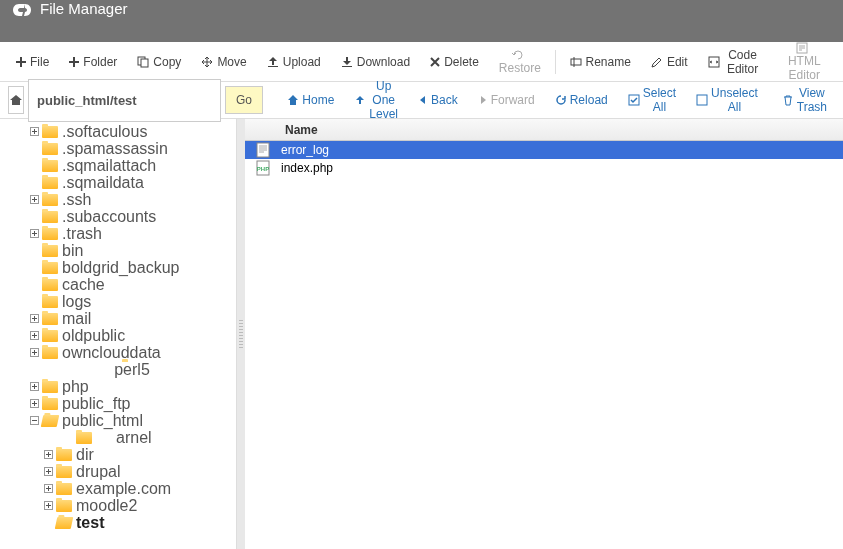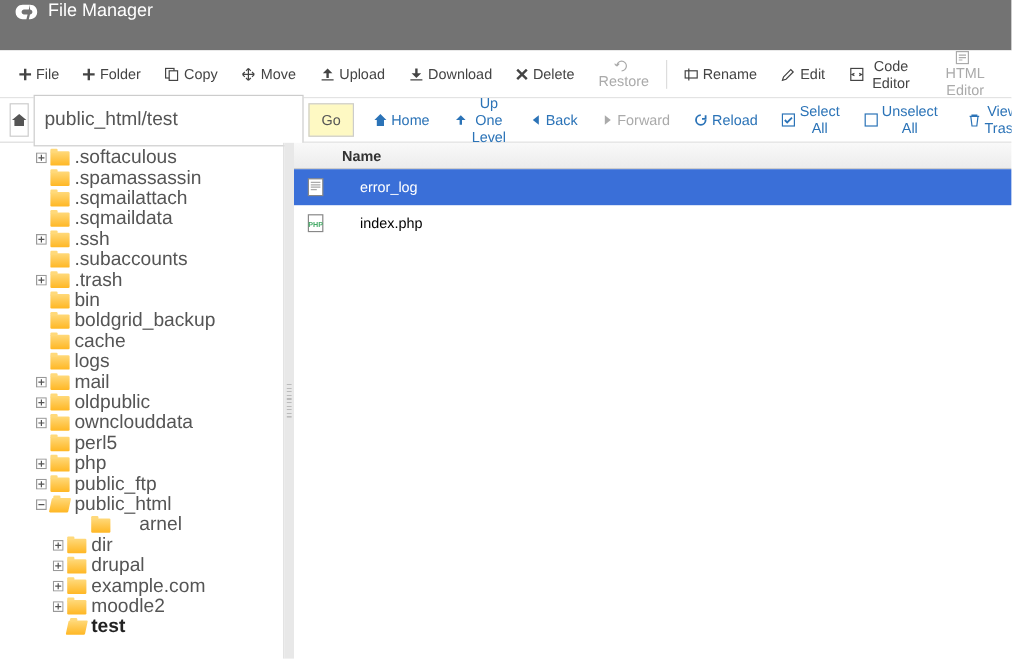--- a/index.html
+++ b/index.html
@@ -6,35 +6,35 @@
 body { width: 843px; height: 549px; overflow: hidden; background: #fff; }
 .header { height: 42px; background: #737373; color: #fff; display: flex; align-items: flex-start; padding: 0 12px; font-size: 15px; }
 .header-logo { margin-right: 8px; display: flex; align-items: center; }
 .toolbar { height: 40px; background: #fff; border-bottom: 1px solid #ddd; display: flex; align-items: center; padding: 0 6px; }
 .tb-btn { display: flex; align-items: center; padding: 6px 10px; font-size: 12px; color: #444; cursor: pointer; border: none; background: transparent; }
 .tb-btn.disabled { color: #aaa; cursor: default; flex-direction: column; }
 .tb-sep { width: 1px; height: 24px; background: #ddd; margin: 0 4px; }
 .tb-icon { margin-right: 4px; display: inline-flex; }
 .pathbar { height: 37px; background: #fff; border-bottom: 1px solid #ddd; display: flex; align-items: center; padding: 0 8px; gap: 4px; }
 .home-sq { width: 28px; height: 28px; border: 1px solid #ccc; display: flex; align-items: center; justify-content: center; cursor: pointer; }
-.path-input { flex: 0 0 168px; height: 43px; border: 1px solid #ccc; padding: 0 8px; font-size: 16px; color: #555; }
+.path-input { flex: 0 0 168px; height: 43px; border: 1px solid #ccc; padding: 0 8px; font-size: 13px; color: #555; font-weight: bold; }
 .go-btn { height: 28px; border: 1px solid #ccc; background: #fef9c3; padding: 0 10px; font-size: 12px; color: #555; cursor: pointer; }
 .nav-btn { display: flex; align-items: center; padding: 4px 8px; font-size: 12px; color: #2b73b7; cursor: pointer; background: transparent; border: none; }
 .nav-btn.disabled { color: #aaa; justify-content: flex-end; }
 .nav-btn .tb-icon { margin-right: 3px; }
 .spacer { flex: 1; }
 .main { display: flex; height: calc(100% - 119px); }
 .sidebar { width: 237px; border-right: 1px solid #ddd; overflow-y: auto; font-size: 16px; color: #555; padding-top: 4px; }
 .splitter { width: 8px; background: #e8e8e8; cursor: col-resize; position: relative; }
 .splitter::after { content: ""; position: absolute; left: 2px; top: 50%; width: 4px; height: 28px; background: repeating-linear-gradient(#bbb, #bbb 1px, transparent 1px, transparent 3px); transform: translateY(-50%); }
 .content { flex: 1; display: flex; flex-direction: column; }
 .col-header { height: 22px; background: linear-gradient(#f9f9f9, #ececec); border-bottom: 1px solid #ccc; display: flex; align-items: center; }
 .col-icon { width: 36px; }
 .col-name { font-size: 12px; color: #333; font-weight: bold; padding-left: 4px; }
-.file-row { height: 30px; display: flex; align-items: center; font-size: 12px; cursor: pointer; gap: 19px; }
+.file-row { height: 18px; display: flex; align-items: center; font-size: 12px; cursor: pointer; }
 .file-row.selected { background: #3a6fd8; color: #fff; }
 .file-icon { width: 36px; display: flex; justify-content: center; }
 .tree-row { display: flex; align-items: center; height: 17px; padding-left: 4px; cursor: pointer; white-space: nowrap; }
 .tree-exp { width: 12px; height: 12px; display: inline-flex; align-items: center; justify-content: center; font-size: 10px; color: #666; margin-right: 2px; }
 .tree-folder { width: 16px; height: 12px; margin-right: 4px; display: inline-block; position: relative; }
 .folder-closed { background: linear-gradient(#ffd97a, #ffb724); border-radius: 1px; }
 .folder-closed::before { content: ""; position: absolute; top: -2px; left: 0; width: 6px; height: 3px; background: #ffd97a; border-radius: 1px 1px 0 0; }
 .folder-open { background: linear-gradient(#ffd97a, #ffb724); border-radius: 1px; transform: skewX(-12deg); }
 .folder-open::before { content: ""; position: absolute; top: -2px; left: 1px; width: 6px; height: 3px; background: #ffd97a; border-radius: 1px 1px 0 0; transform: skewX(12deg); }
 .tree-row.bold span { font-weight: bold; color: #222; }
@@ -327,21 +327,21 @@
       <div class="tree-row" style="padding-left: 28px;">
         <span class="tree-exp">
           <svg width="9" height="9">
             <rect x="0.5" y="0.5" width="8" height="8" fill="#fff" stroke="#999"></rect>
             <path d="M2 4.5H7M4.5 2V7" stroke="#555"></path>
           </svg>
         </span>
         <span class="tree-folder folder-closed"></span>
         <span>ownclouddata</span>
       </div>
-      <div class="tree-row" style="padding-left: 28px;">
+      <div class="tree-row" style="padding-left: 28px; flex-direction: column;">
         <span class="tree-exp"></span>
         <span class="tree-folder folder-closed"></span>
         <span>perl5</span>
       </div>
       <div class="tree-row" style="padding-left: 28px;">
         <span class="tree-exp">
           <svg width="9" height="9">
             <rect x="0.5" y="0.5" width="8" height="8" fill="#fff" stroke="#999"></rect>
             <path d="M2 4.5H7M4.5 2V7" stroke="#555"></path>
           </svg>

